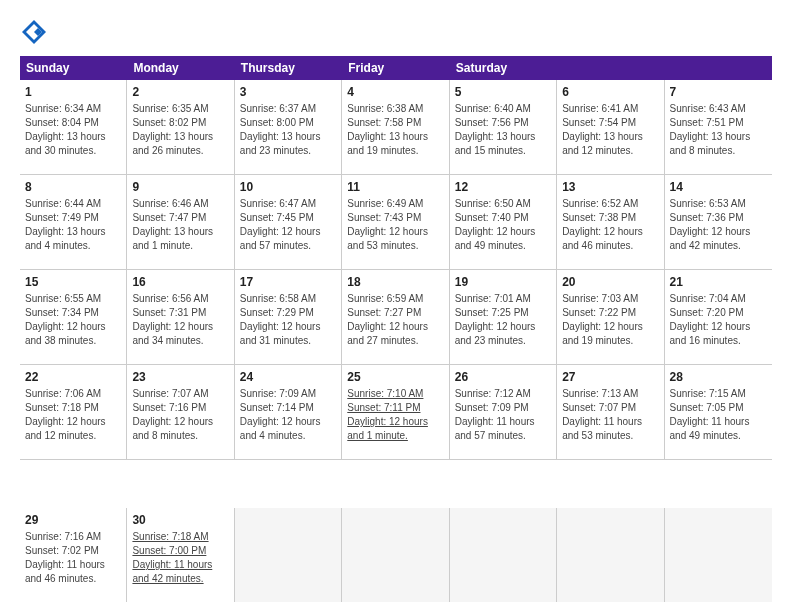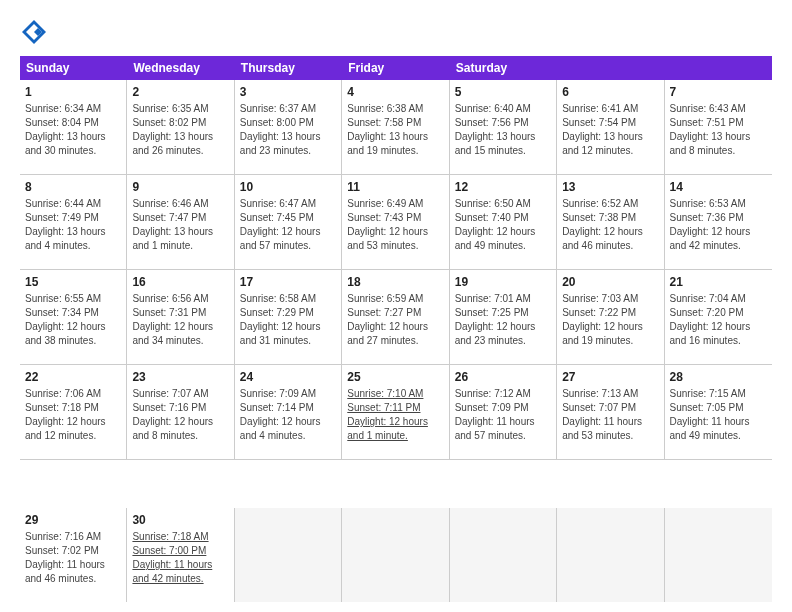--- a/index.html
+++ b/index.html
@@ -53,21 +53,21 @@
       color: #444;
     }
     .calendar {
       flex: 1;
       display: flex;
       flex-direction: column;
     }
     .cal-header {
       display: grid;
       grid-template-columns: repeat(7, 1fr);
-      background: #6d28d9;
+      background: #4c1d95;
     }
     .cal-header-cell {
       color: #fff;
       font-size: 12px;
       font-weight: bold;
       padding: 5px 6px;
       text-align: left;
     }
     .cal-body {
       display: flex;
@@ -130,21 +130,21 @@
     </div>
     <div class="title-block">
       <div class="month-title"></div>
       <div class="subtitle"></div>
     </div>
   </div>
 
   <div class="calendar">
     <div class="cal-header">
     <div class="cal-header-cell">Sunday</div>
-        <div class="cal-header-cell">Wednesday</div>
+        <div class="cal-header-cell">Monday</div>
         <div class="cal-header-cell">Thursday</div>
         <div class="cal-header-cell">Friday</div>
         <div class="cal-header-cell">Saturday</div>
       </div>
     <div class="cal-body">
     <div class="cal-row">
           <div class="cal-cell">
             <span class="day-num">1</span>
             <div class="day-info" style="white-space: pre-line;">Sunrise: 6:34 AM
 Sunset: 8:04 PM

